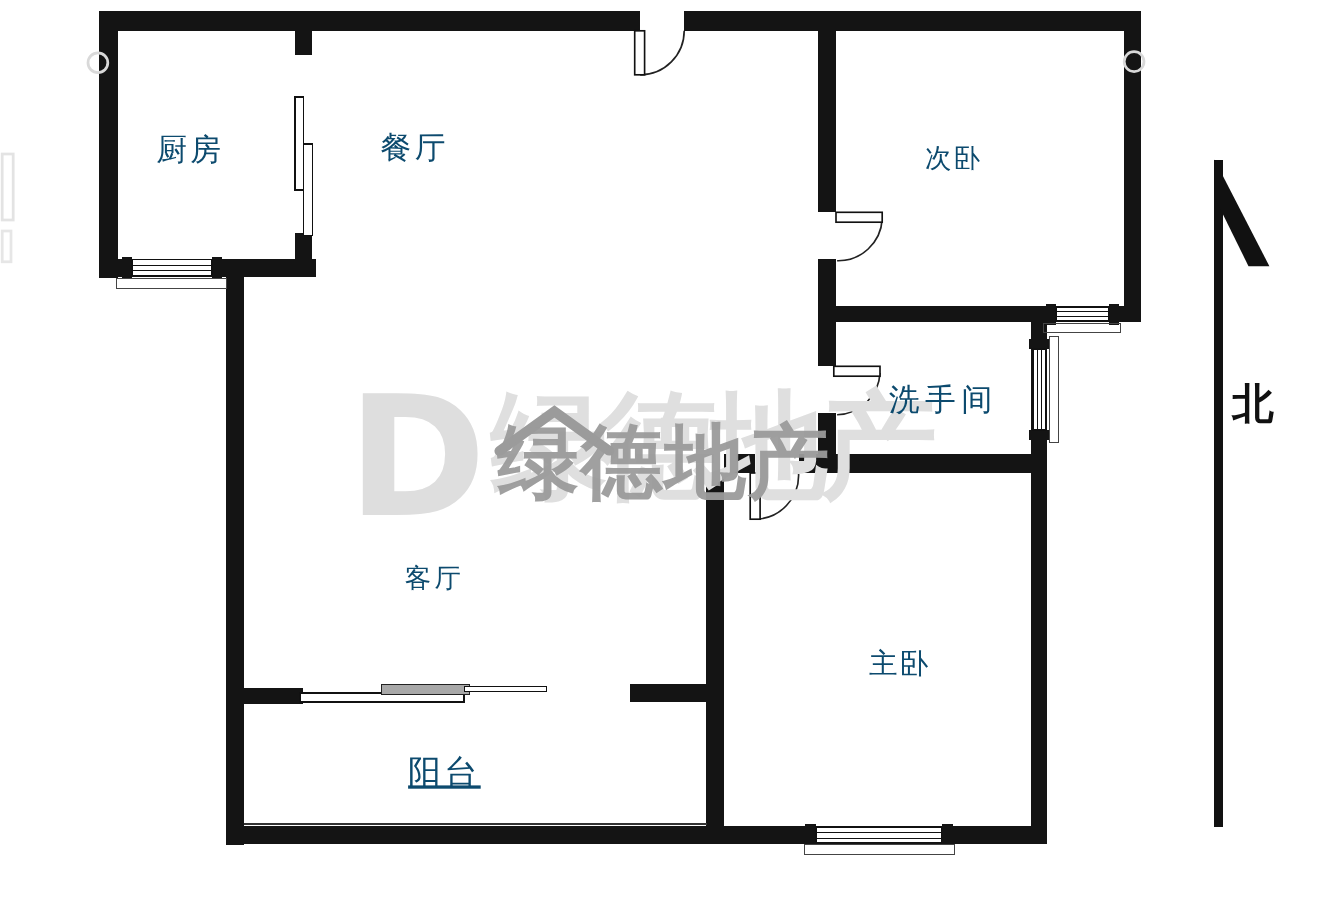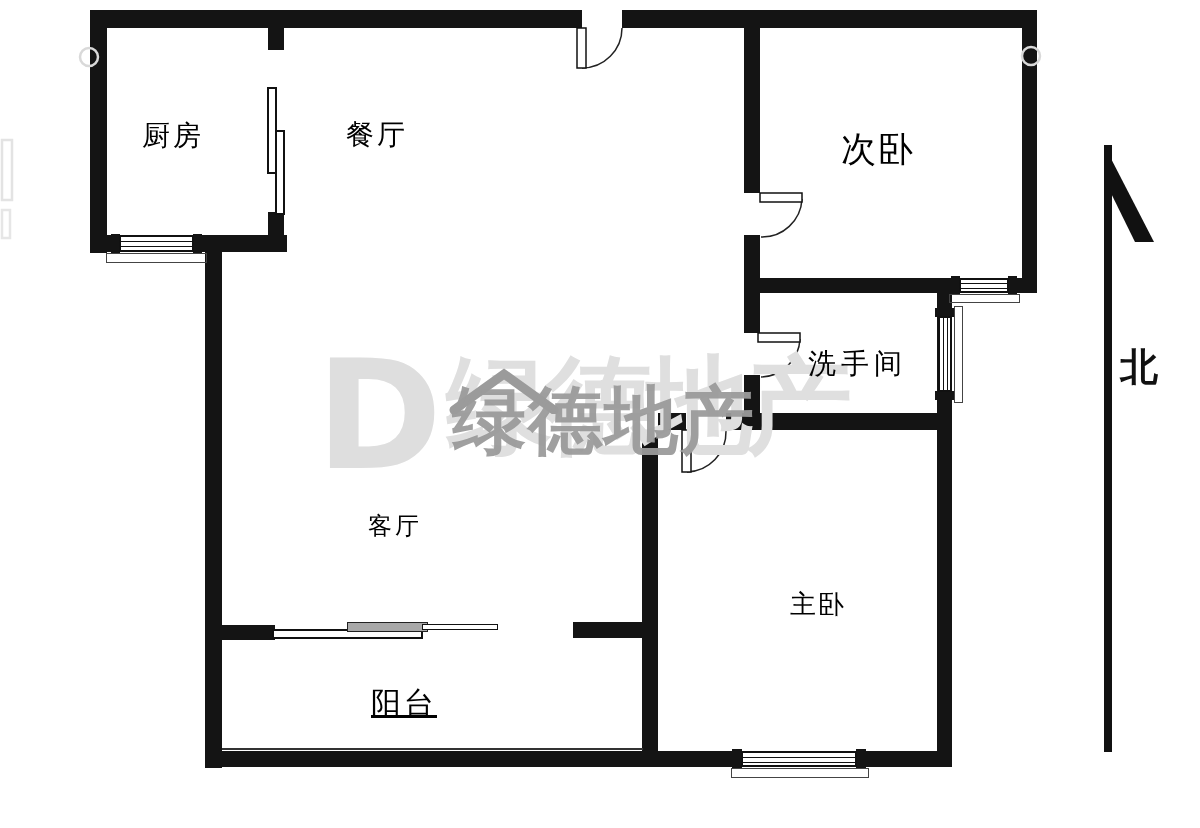--- a/index.html
+++ b/index.html
@@ -6,26 +6,26 @@
   .canvas{
     position:relative;width:1200px;height:828px;background:#fff;overflow:hidden;
     font-family:"DejaVu Sans","Liberation Sans",sans-serif;
   }
   .layer{position:absolute;left:0;top:0;width:1200px;height:828px;}
   svg.plan{z-index:1;}
   .wm-light{z-index:2;pointer-events:none;}
   .wm-dark{z-index:3;pointer-events:none;}
   .labels{z-index:4;}
   .room-label{
-    position:absolute;color:#000000;white-space:nowrap;
+    position:absolute;color:#0c4a6e;white-space:nowrap;
     font-weight:500;line-height:1;
   }
   .lbl-kitchen{left:142px;top:122px;font-size:28px;letter-spacing:3px;}
   .lbl-dining{left:346px;top:121px;font-size:28px;letter-spacing:3px;}
-  .lbl-secbed{left:841px;top:132px;font-size:35px;letter-spacing:2px;}
+  .lbl-secbed{left:841px;top:132px;font-size:24px;letter-spacing:2px;}
   .lbl-bath{left:808px;top:350px;font-size:28px;letter-spacing:5px;text-align:center;}
   .lbl-living{left:368px;top:514px;font-size:24px;letter-spacing:3px;}
   .lbl-master{left:790px;top:591px;font-size:26px;letter-spacing:2px;}
   .lbl-balcony{left:371px;top:688px;font-size:30px;letter-spacing:3px;text-decoration:underline;}
   .lbl-north{left:1120px;top:348px;font-size:38px;font-weight:600;color:#111;}
   .wm-light{display:block;}
   .wm-d{
     position:absolute;left:316px;top:340px;font-size:152px;line-height:1;
     font-weight:bold;color:#dedede;
   }

